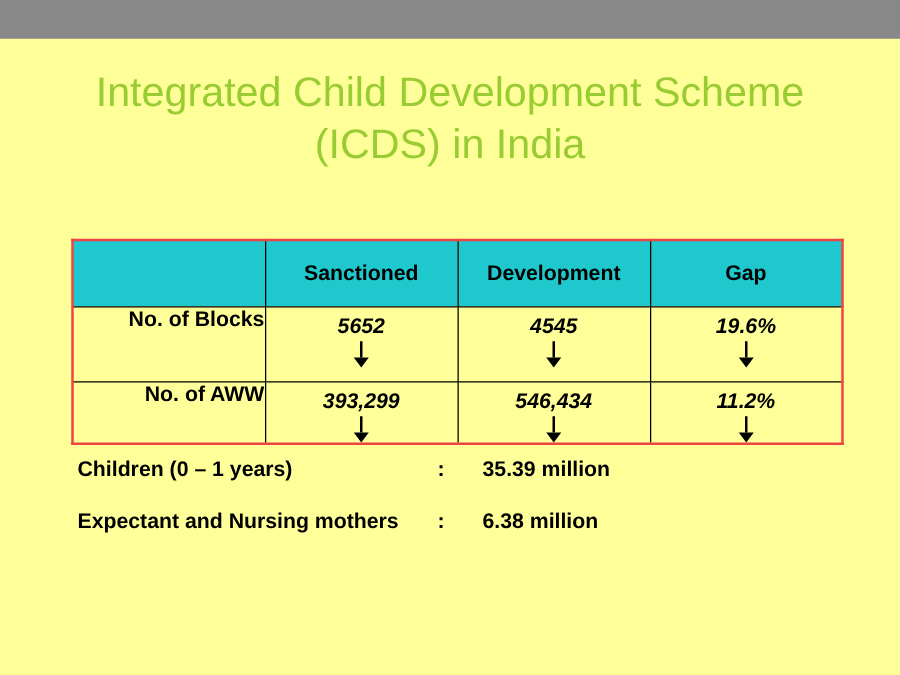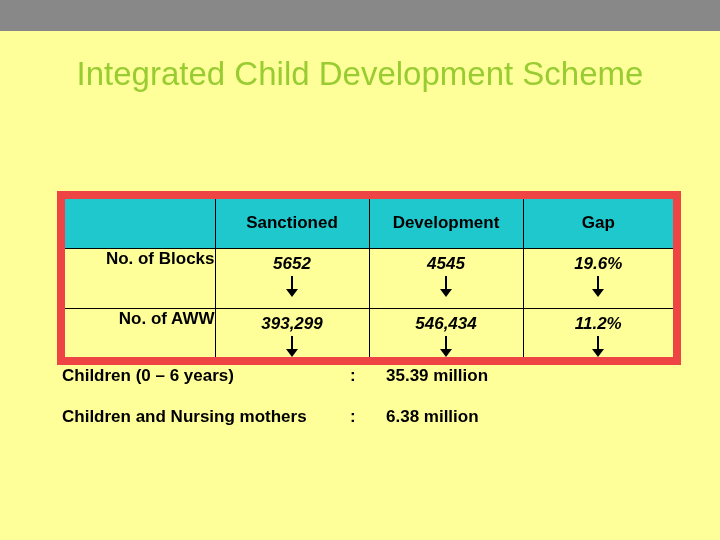--- a/index.html
+++ b/index.html
@@ -31,21 +31,21 @@
     letter-spacing: 0px;
   }
   
   .icds-table {
     position: absolute;
     left: 57px;
     top: 160px;
     width: 616px;
     border-collapse: collapse;
     table-layout: fixed;
-    border: 8px solid #ef4444;
+    border: 2px solid #ef4444;
   }
   .icds-table th, .icds-table td {
     border: 1px solid #000;
     font-size: 17px;
     font-weight: bold;
     padding: 0;
     vertical-align: top;
   }
   .icds-table col { width: 154px; }
   tr.header-row { height: 53px; }
@@ -106,20 +106,21 @@
     line-height: 20px;
   }
 </style>
 </head>
 <body>
 
 <div class="slide">
 
   <div class="title">
     <div>Integrated Child Development Scheme</div>
+    <div>(ICDS) in India</div>
   </div>
 
   <table class="icds-table">
     <colgroup>
         <col>
         <col>
         <col>
         <col>
       </colgroup>
     <tbody>
@@ -187,24 +188,24 @@
                 <div class="head"></div>
               </div>
         </div>
       </td>
     </tr>
   </tbody>
     </table>
 
   <div class="stats">
     <div class="stat-line">
-      <span>Children (0 – 6 years)</span>
+      <span>Children (0 – 1 years)</span>
       <span>:</span>
       <span>35.39 million</span>
     </div>
     <div class="stat-line">
-      <span>Children and Nursing mothers</span>
+      <span>Expectant and Nursing mothers</span>
       <span>:</span>
       <span>6.38 million</span>
     </div>
   </div>
 
 </div>
 
 </body></html>

